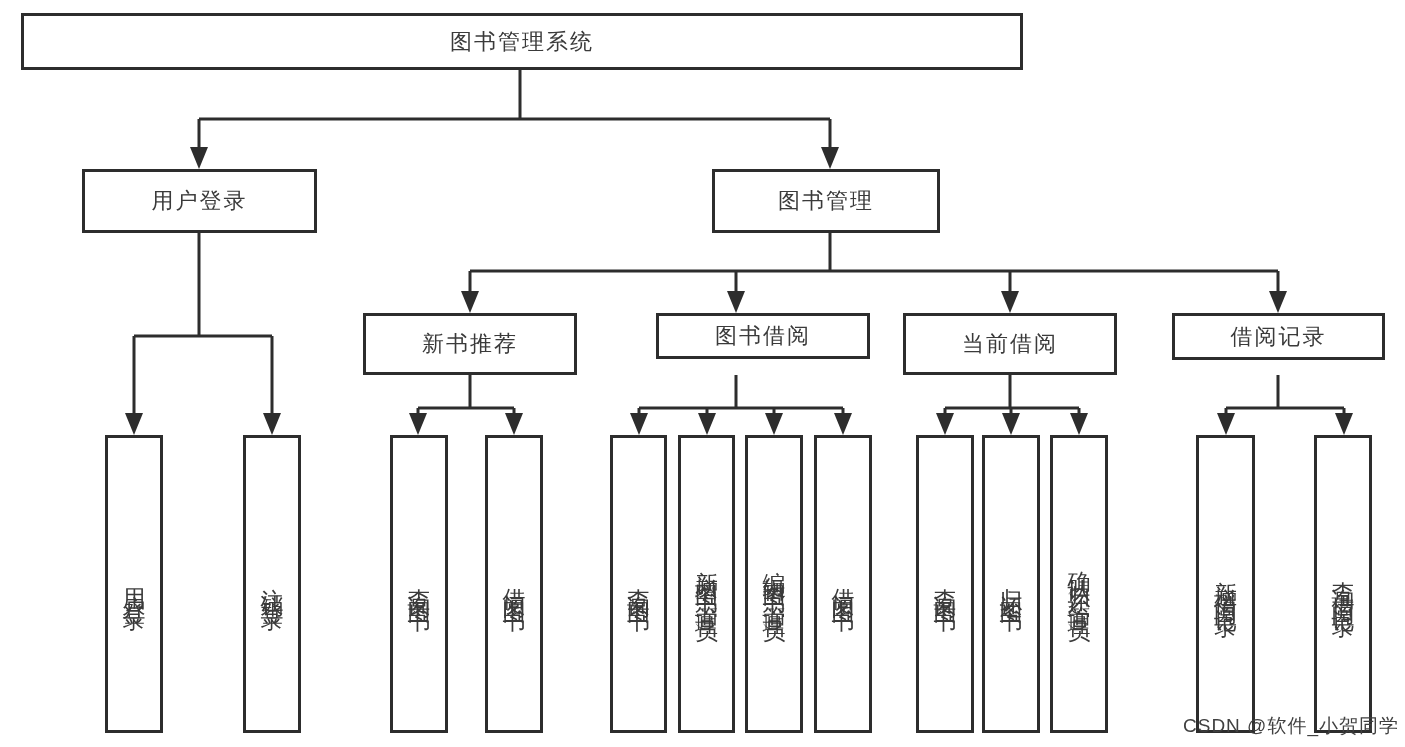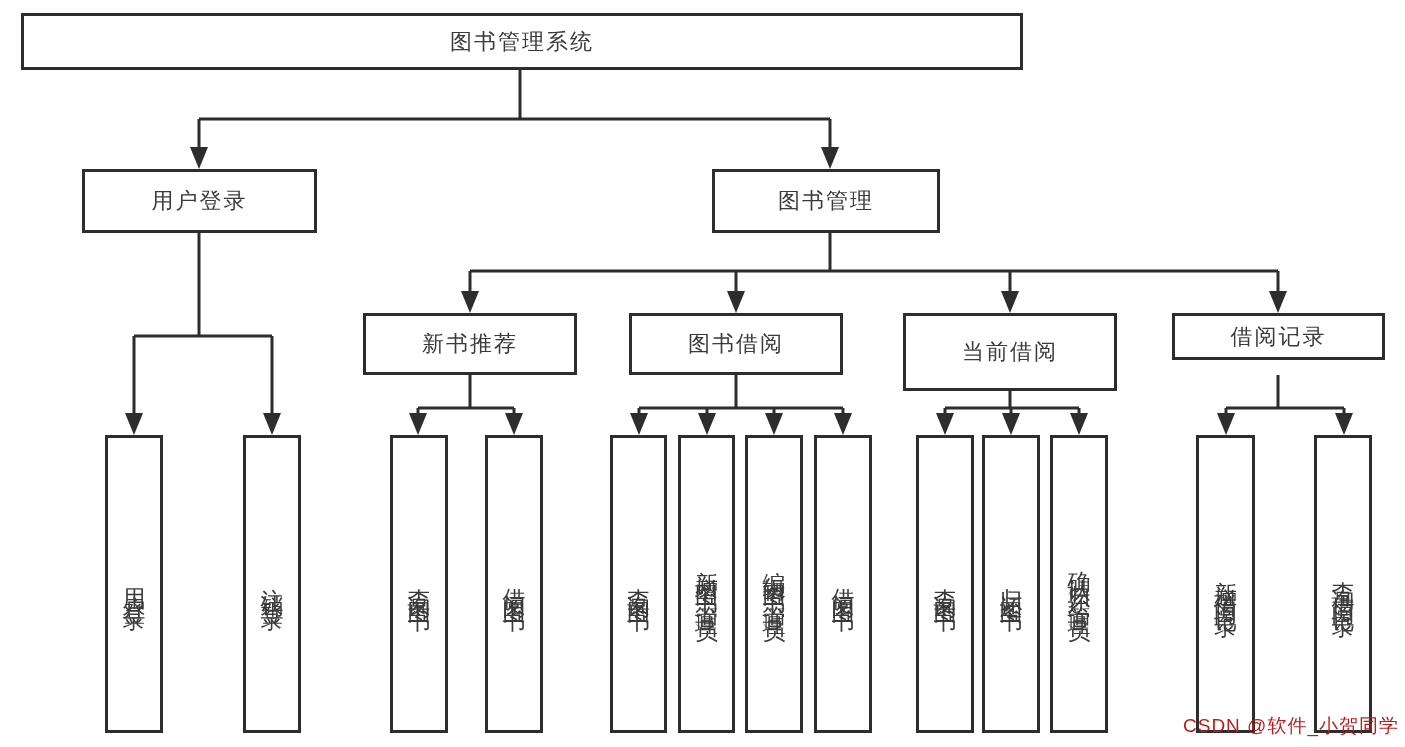--- a/index.html
+++ b/index.html
@@ -15,21 +15,21 @@
   }
   .h{font-size:22px;letter-spacing:2px;}
   .root{font-size:22px;letter-spacing:2px;}
   .v{
     writing-mode:vertical-rl;text-orientation:mixed;
     font-size:23px;letter-spacing:7px;line-height:1;
     top:435px;height:298px;
   }
   .watermark{
     position:absolute;left:1183px;top:713px;white-space:nowrap;
-    font-size:19px;color:#b91c1c;letter-spacing:1px;
+    font-size:19px;color:#404040;letter-spacing:1px;
   }
 </style>
 </head>
 <body>
 
 <div class="stage">
 
   <svg class="wires" viewBox="0 0 1405 747" xmlns="http://www.w3.org/2000/svg">
     <g>
       <path d="M520 70 V119 M199 119 H830 M199 119 V150 M830 119 V150
@@ -62,22 +62,22 @@
       <polygon points="1335,413 1353,413 1344,435"></polygon>
     </g>
   </svg>
 
   <div class="box root" style="left:21px;top:13px;width:1002px;height:57px">图书管理系统</div>
 
   <div class="box h" style="left:82px;top:169px;width:235px;height:64px">用户登录</div>
   <div class="box h" style="left:712px;top:169px;width:228px;height:64px">图书管理</div>
 
   <div class="box h" style="left:363px;top:313px;width:214px;height:62px">新书推荐</div>
-  <div class="box h" style="left:629px;top:313px;width:214px;height:62px">图书借阅</div>
-  <div class="box h" style="left:903px;top:313px;width:214px;height:78px">当前借阅</div>
+  <div class="box h" style="left:656px;top:313px;width:214px;height:46px">图书借阅</div>
+  <div class="box h" style="left:903px;top:313px;width:214px;height:62px">当前借阅</div>
   <div class="box h" style="left:1172px;top:313px;width:213px;height:47px">借阅记录</div>
 
   <div class="box v" style="left:105px;width:58px">用户登录</div>
   <div class="box v" style="left:243px;width:58px">注销登录</div>
 
   <div class="box v" style="left:390px;width:58px">查询图书</div>
   <div class="box v" style="left:485px;width:58px">借阅图书</div>
 
   <div class="box v" style="left:610px;width:57px">查询图书</div>
   <div class="box v" style="left:678px;width:57px">新增图书（管理员）</div>

